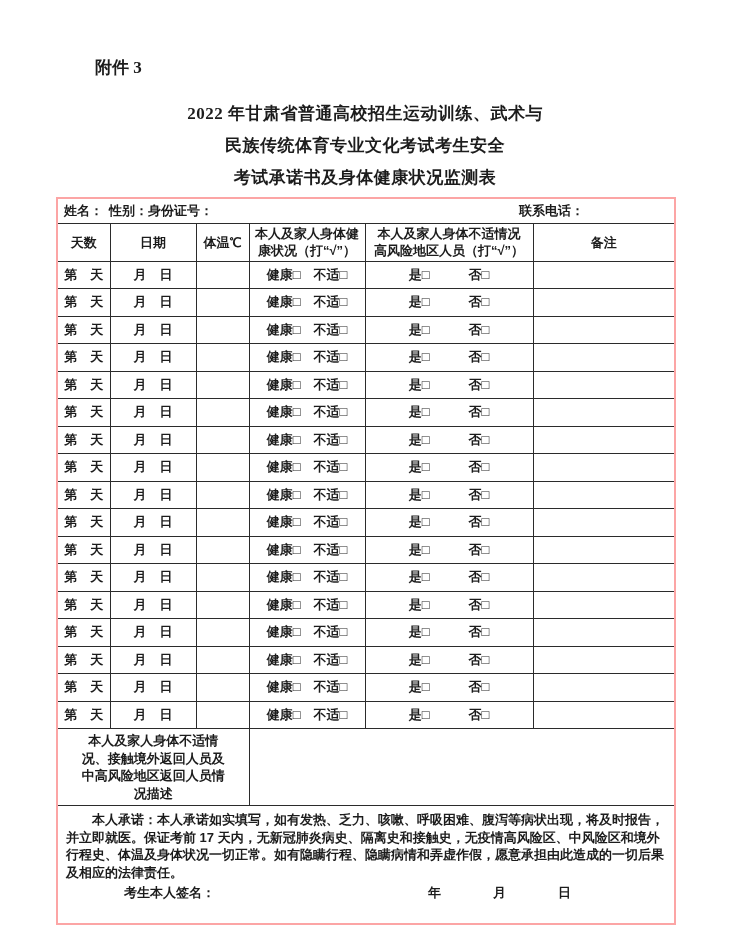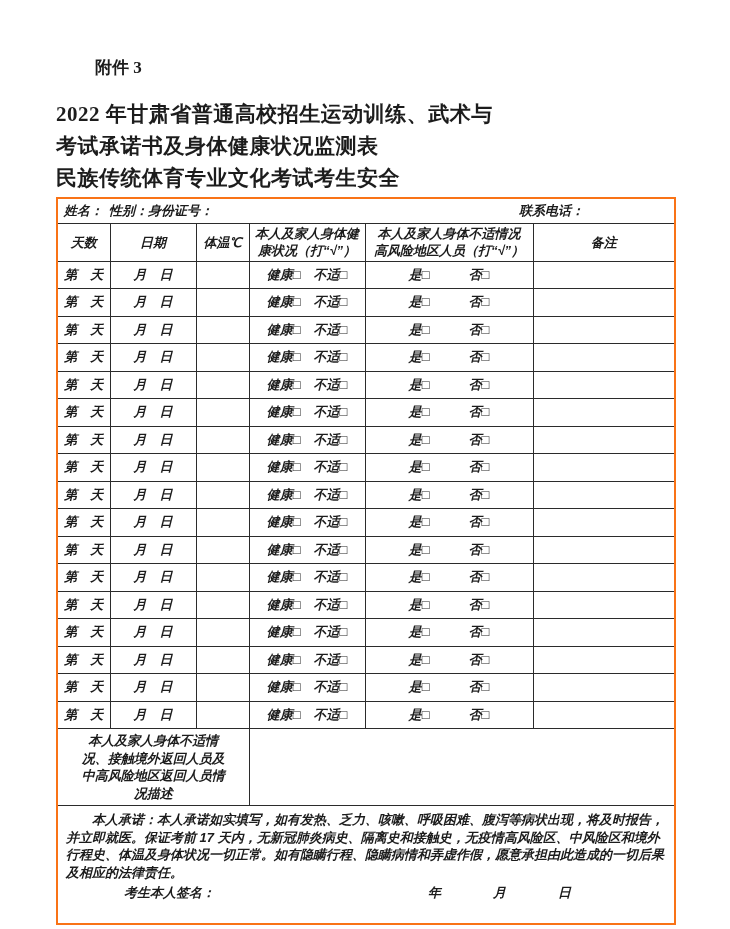--- a/index.html
+++ b/index.html
@@ -15,34 +15,33 @@
   .attachment {
     font-family: "Liberation Serif", serif;
     font-weight: bold;
     font-size: 17px;
     margin-left: 39px;
     margin-bottom: 19px;
   }
   .title {
     font-family: "Liberation Serif", serif;
     font-weight: bold;
-    font-size: 21px;
+    font-size: 17px;
     line-height: 32px;
-    text-align: left;
+    text-align: center;
     margin-bottom: 3px;
     letter-spacing: 0.5px;
   }
 
   
   table.form-table {
     width: 618px;
     border-collapse: collapse;
     table-layout: fixed;
-    border: 2px solid #f97316;
-    font-style: italic;
+    border: 2px solid #fca5a5;
   }
   table.form-table td {
     border: 1px solid #2b2b2b;
     vertical-align: middle;
     text-align: center;
     font-weight: bold;
     font-size: 13px;
     overflow: hidden;
   }
 
@@ -91,22 +90,22 @@
 </style>
 </head>
 <body>
 
 <div class="page">
 
   <div class="attachment">附件 3</div>
 
   <div class="title">
     <div>2022 年甘肃省普通高校招生运动训练、武术与</div>
+    <div>民族传统体育专业文化考试考生安全</div>
     <div>考试承诺书及身体健康状况监测表</div>
-    <div>民族传统体育专业文化考试考生安全</div>
   </div>
 
   <table class="form-table">
     <colgroup>
       <col style="width:53px">
       <col style="width:86px">
       <col style="width:53px">
       <col style="width:116px">
       <col style="width:168px">
       <col style="width:142px">

